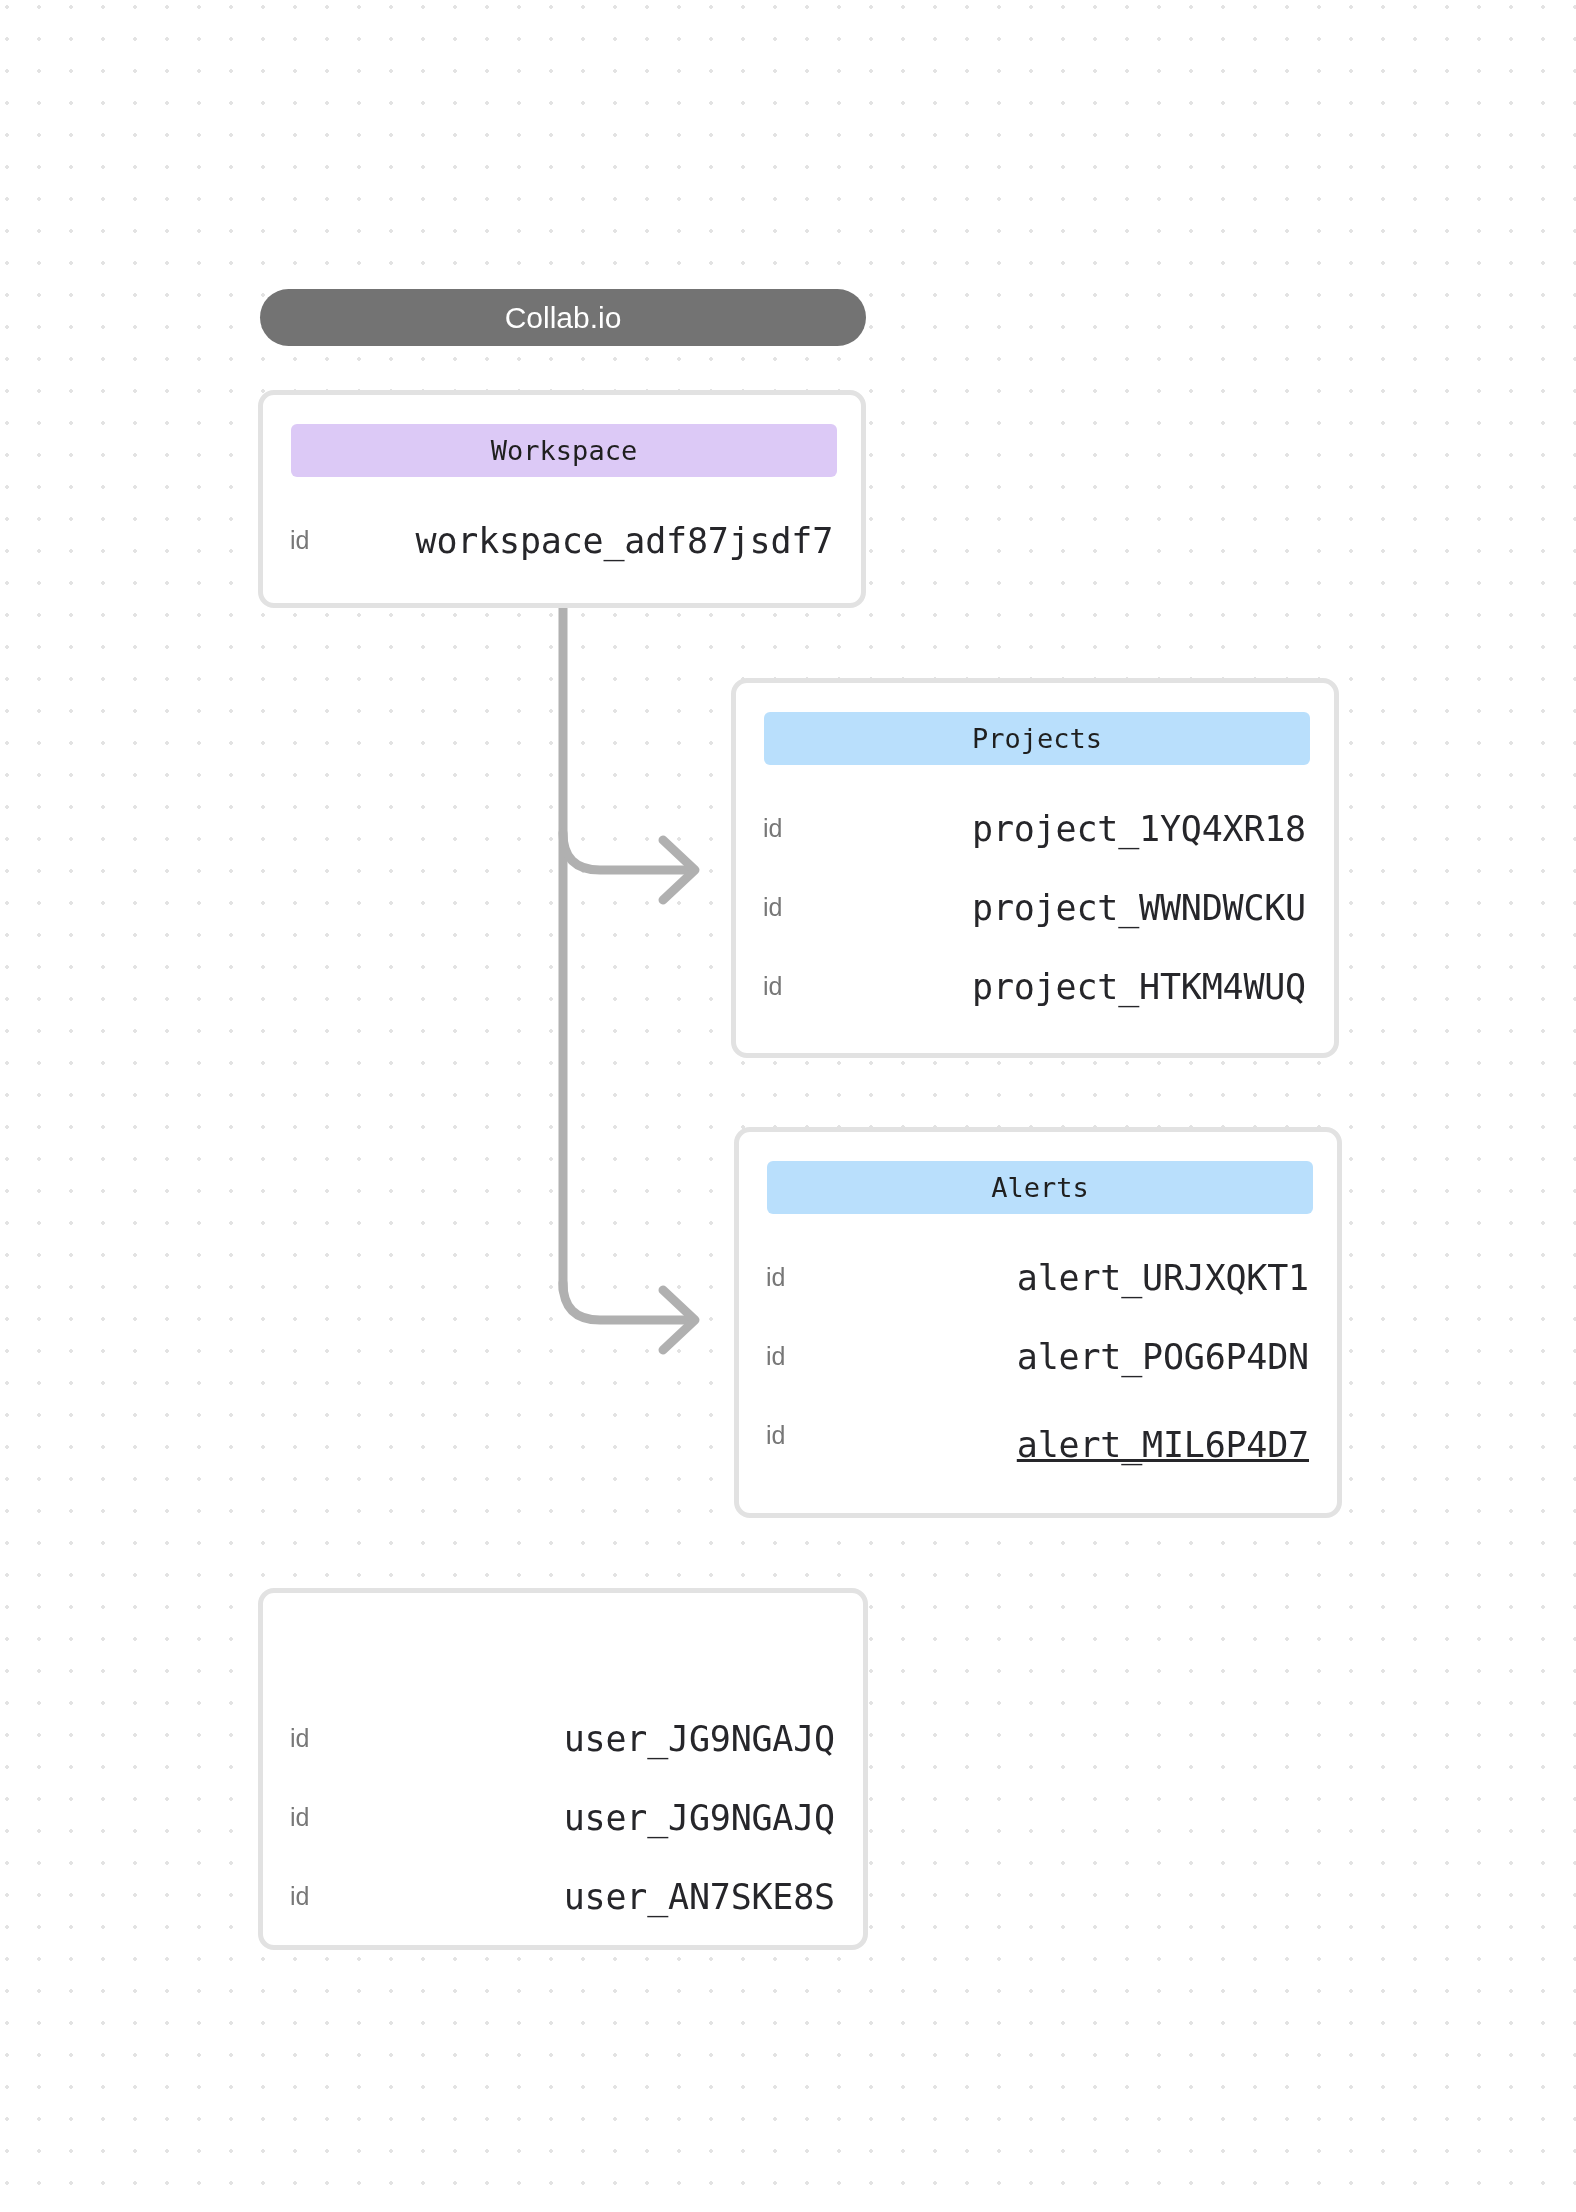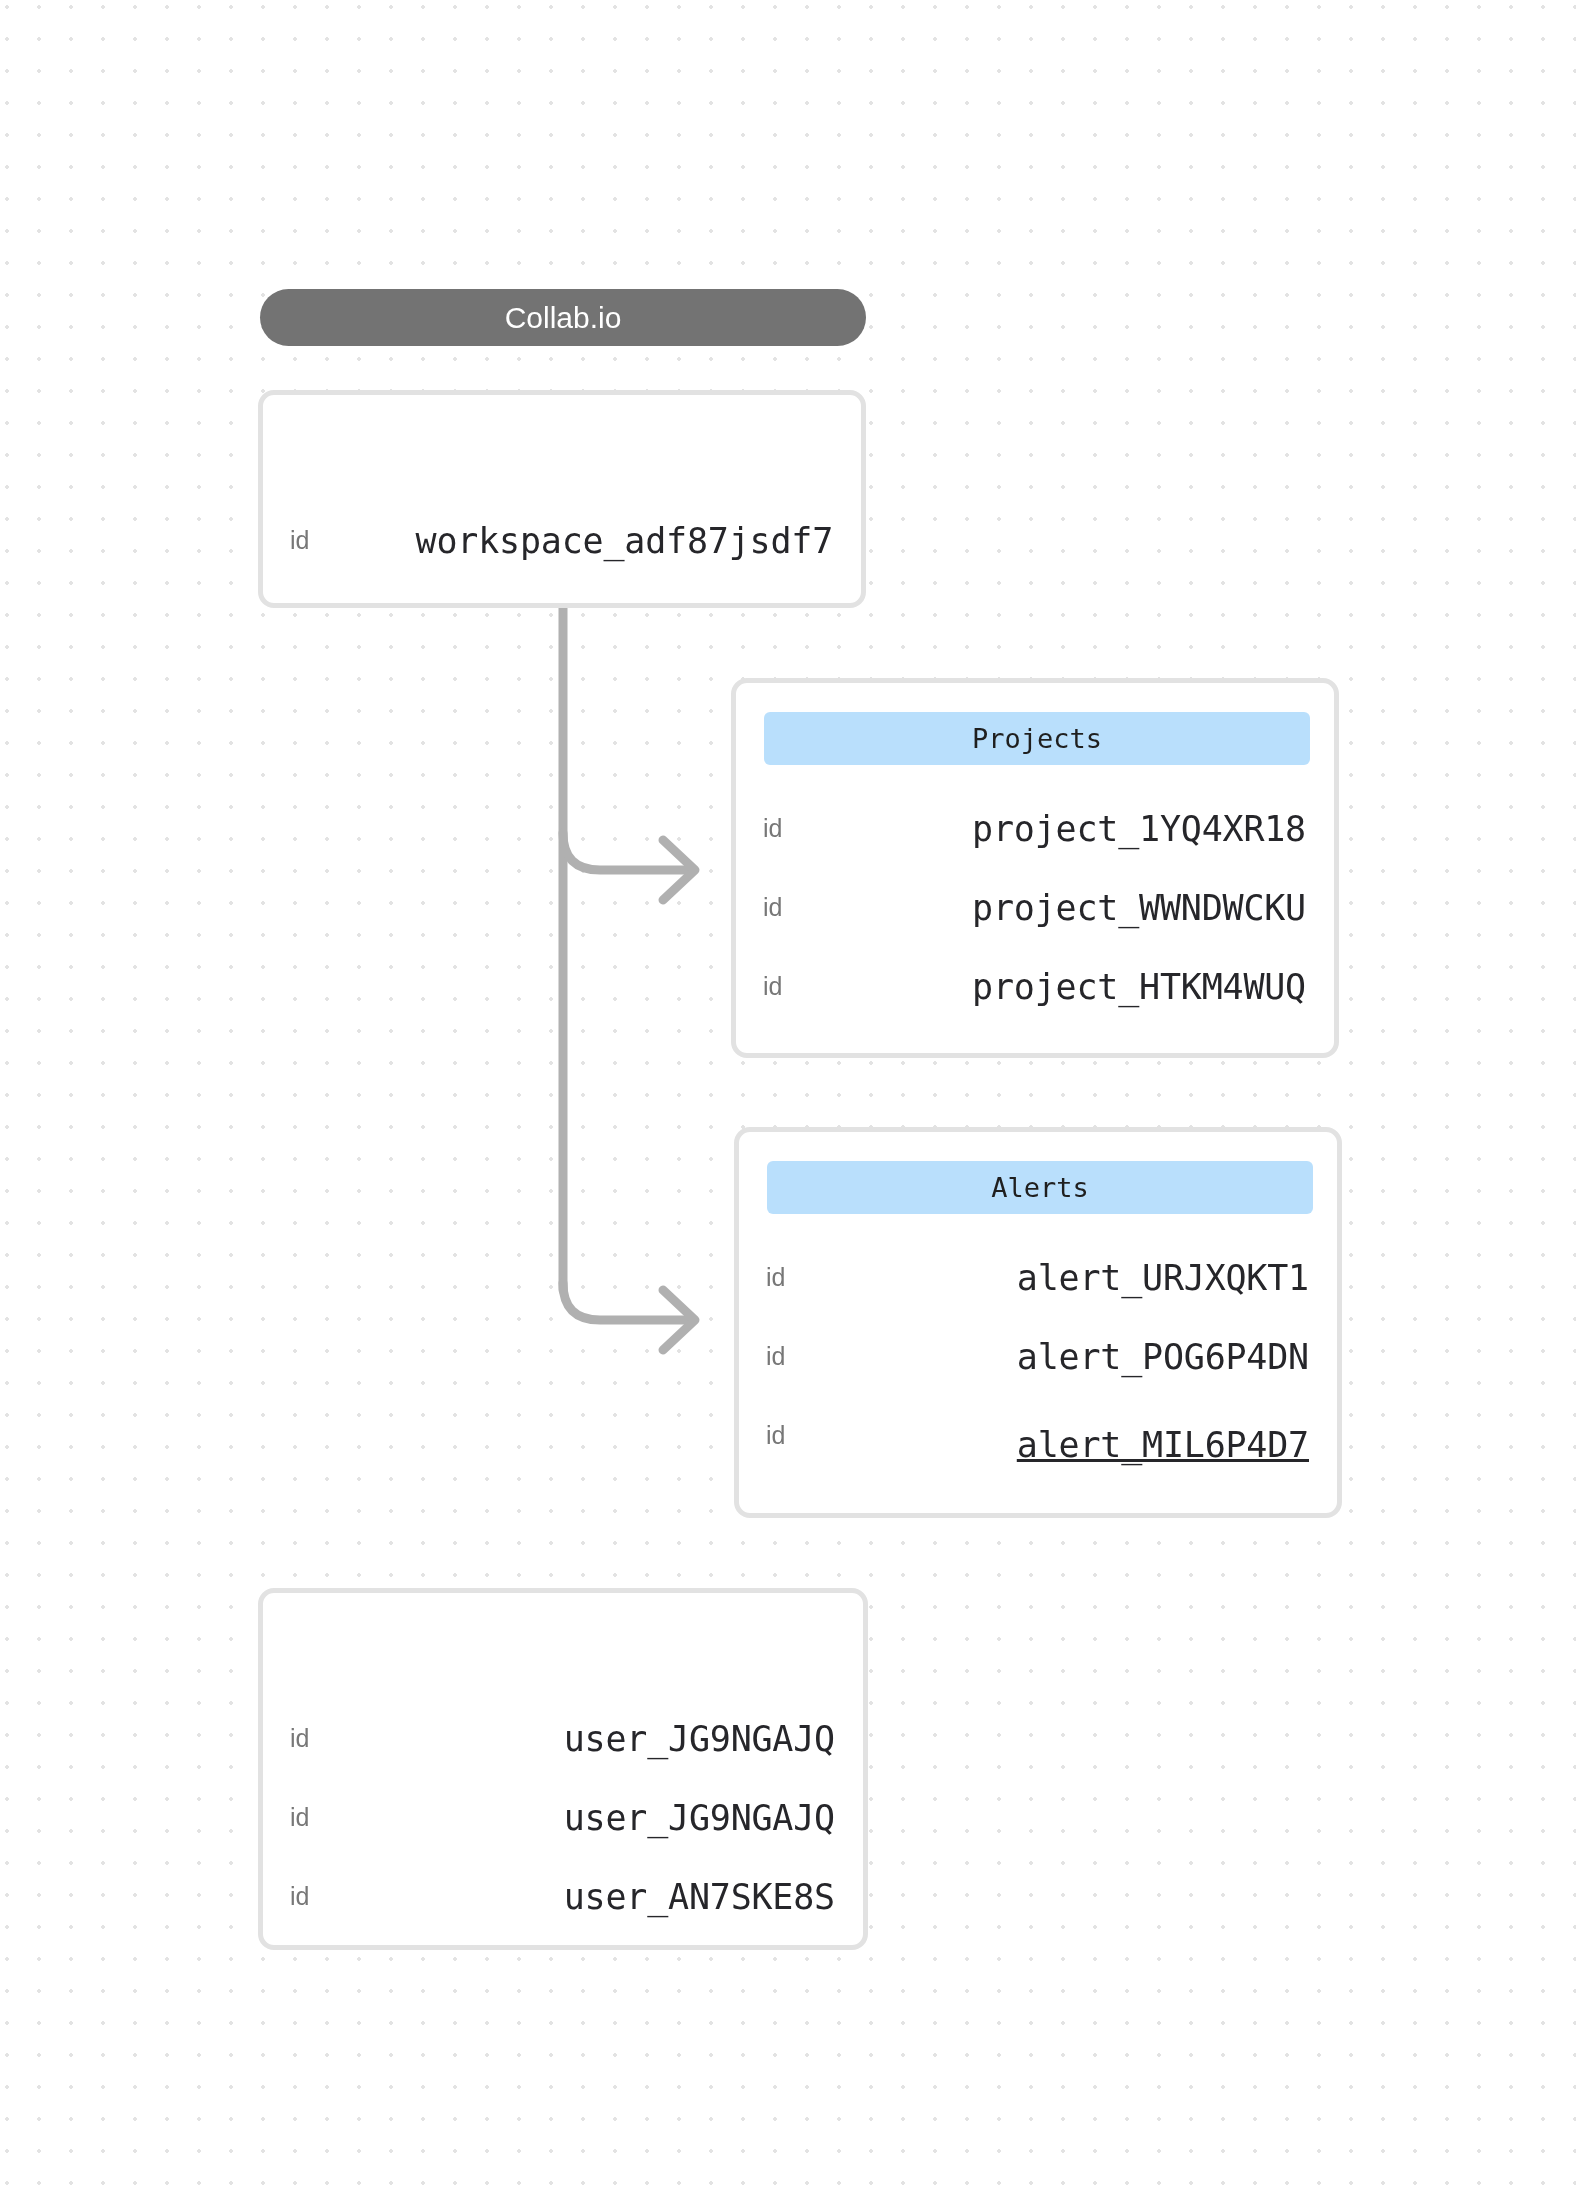--- a/index.html
+++ b/index.html
@@ -129,20 +129,21 @@
   </g>
   <g fill="none" stroke="#b0b0b0" stroke-width="9" stroke-linecap="round" stroke-linejoin="round">
     <polyline points="663,840 695,870 663,900"></polyline>
     <polyline points="663,1290 695,1320 663,1350"></polyline>
   </g>
 </svg>
 
 <div class="title-pill">Collab.io</div>
 
 <div class="card" id="card-workspace">
+  <div class="card-header purple">Workspace</div>
   <div class="rows">
     <div class="row">
       <span class="row-key">id</span>
       <span class="row-val">workspace_adf87jsdf7</span>
     </div>
   </div>
 </div>
 
 <div class="card" id="card-projects">
   <div class="card-header blue">Projects</div>

